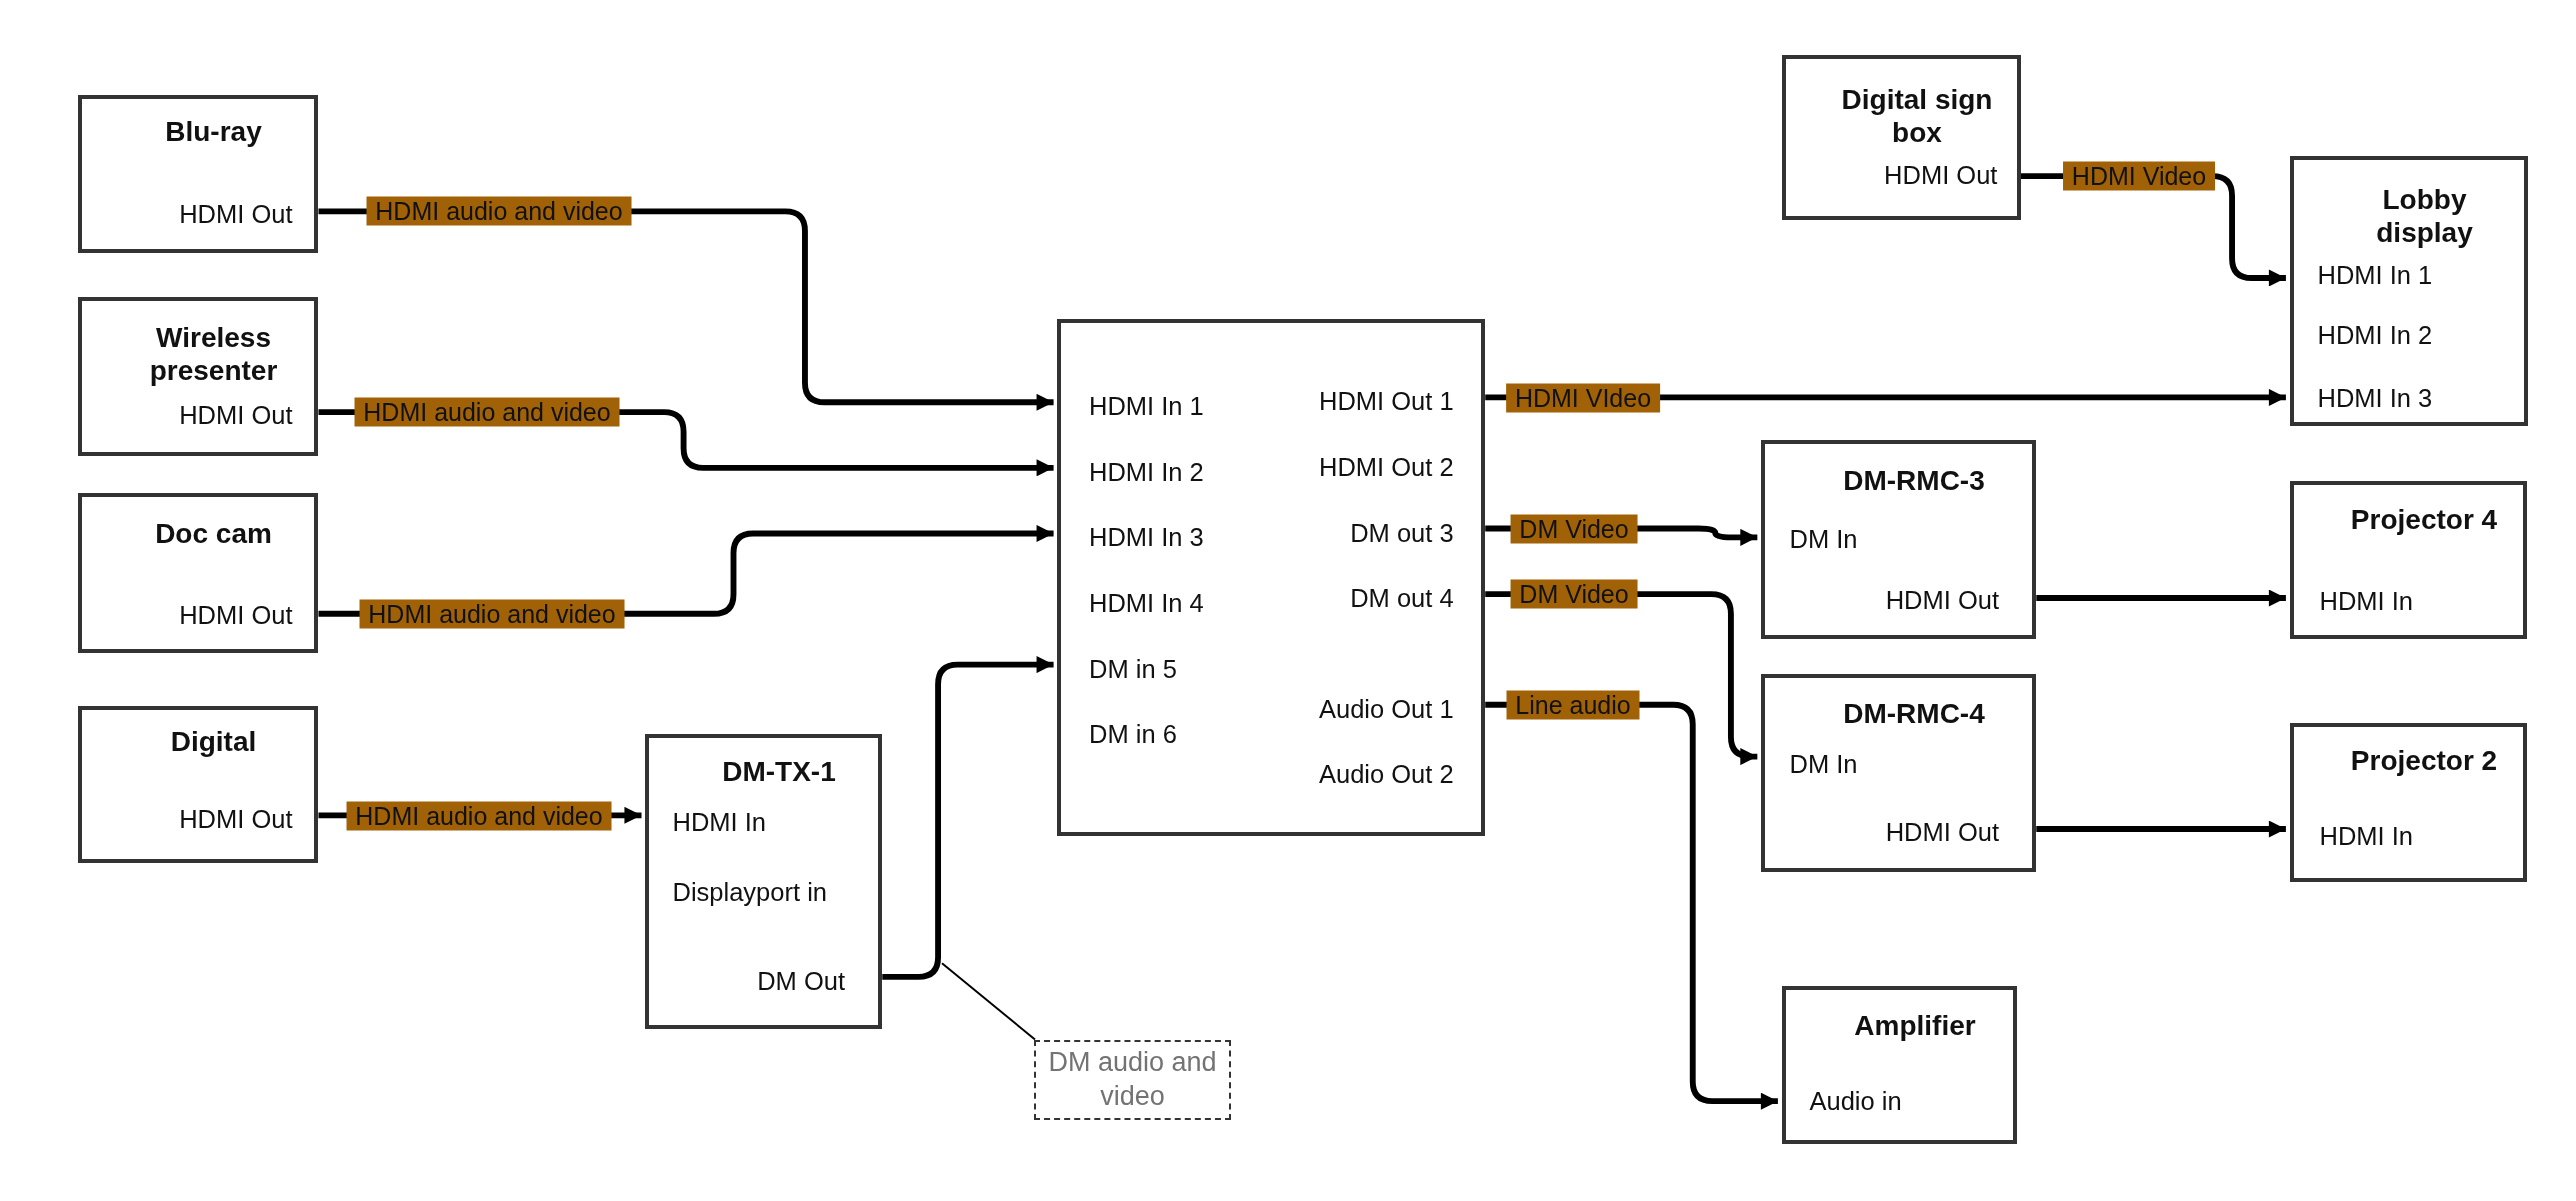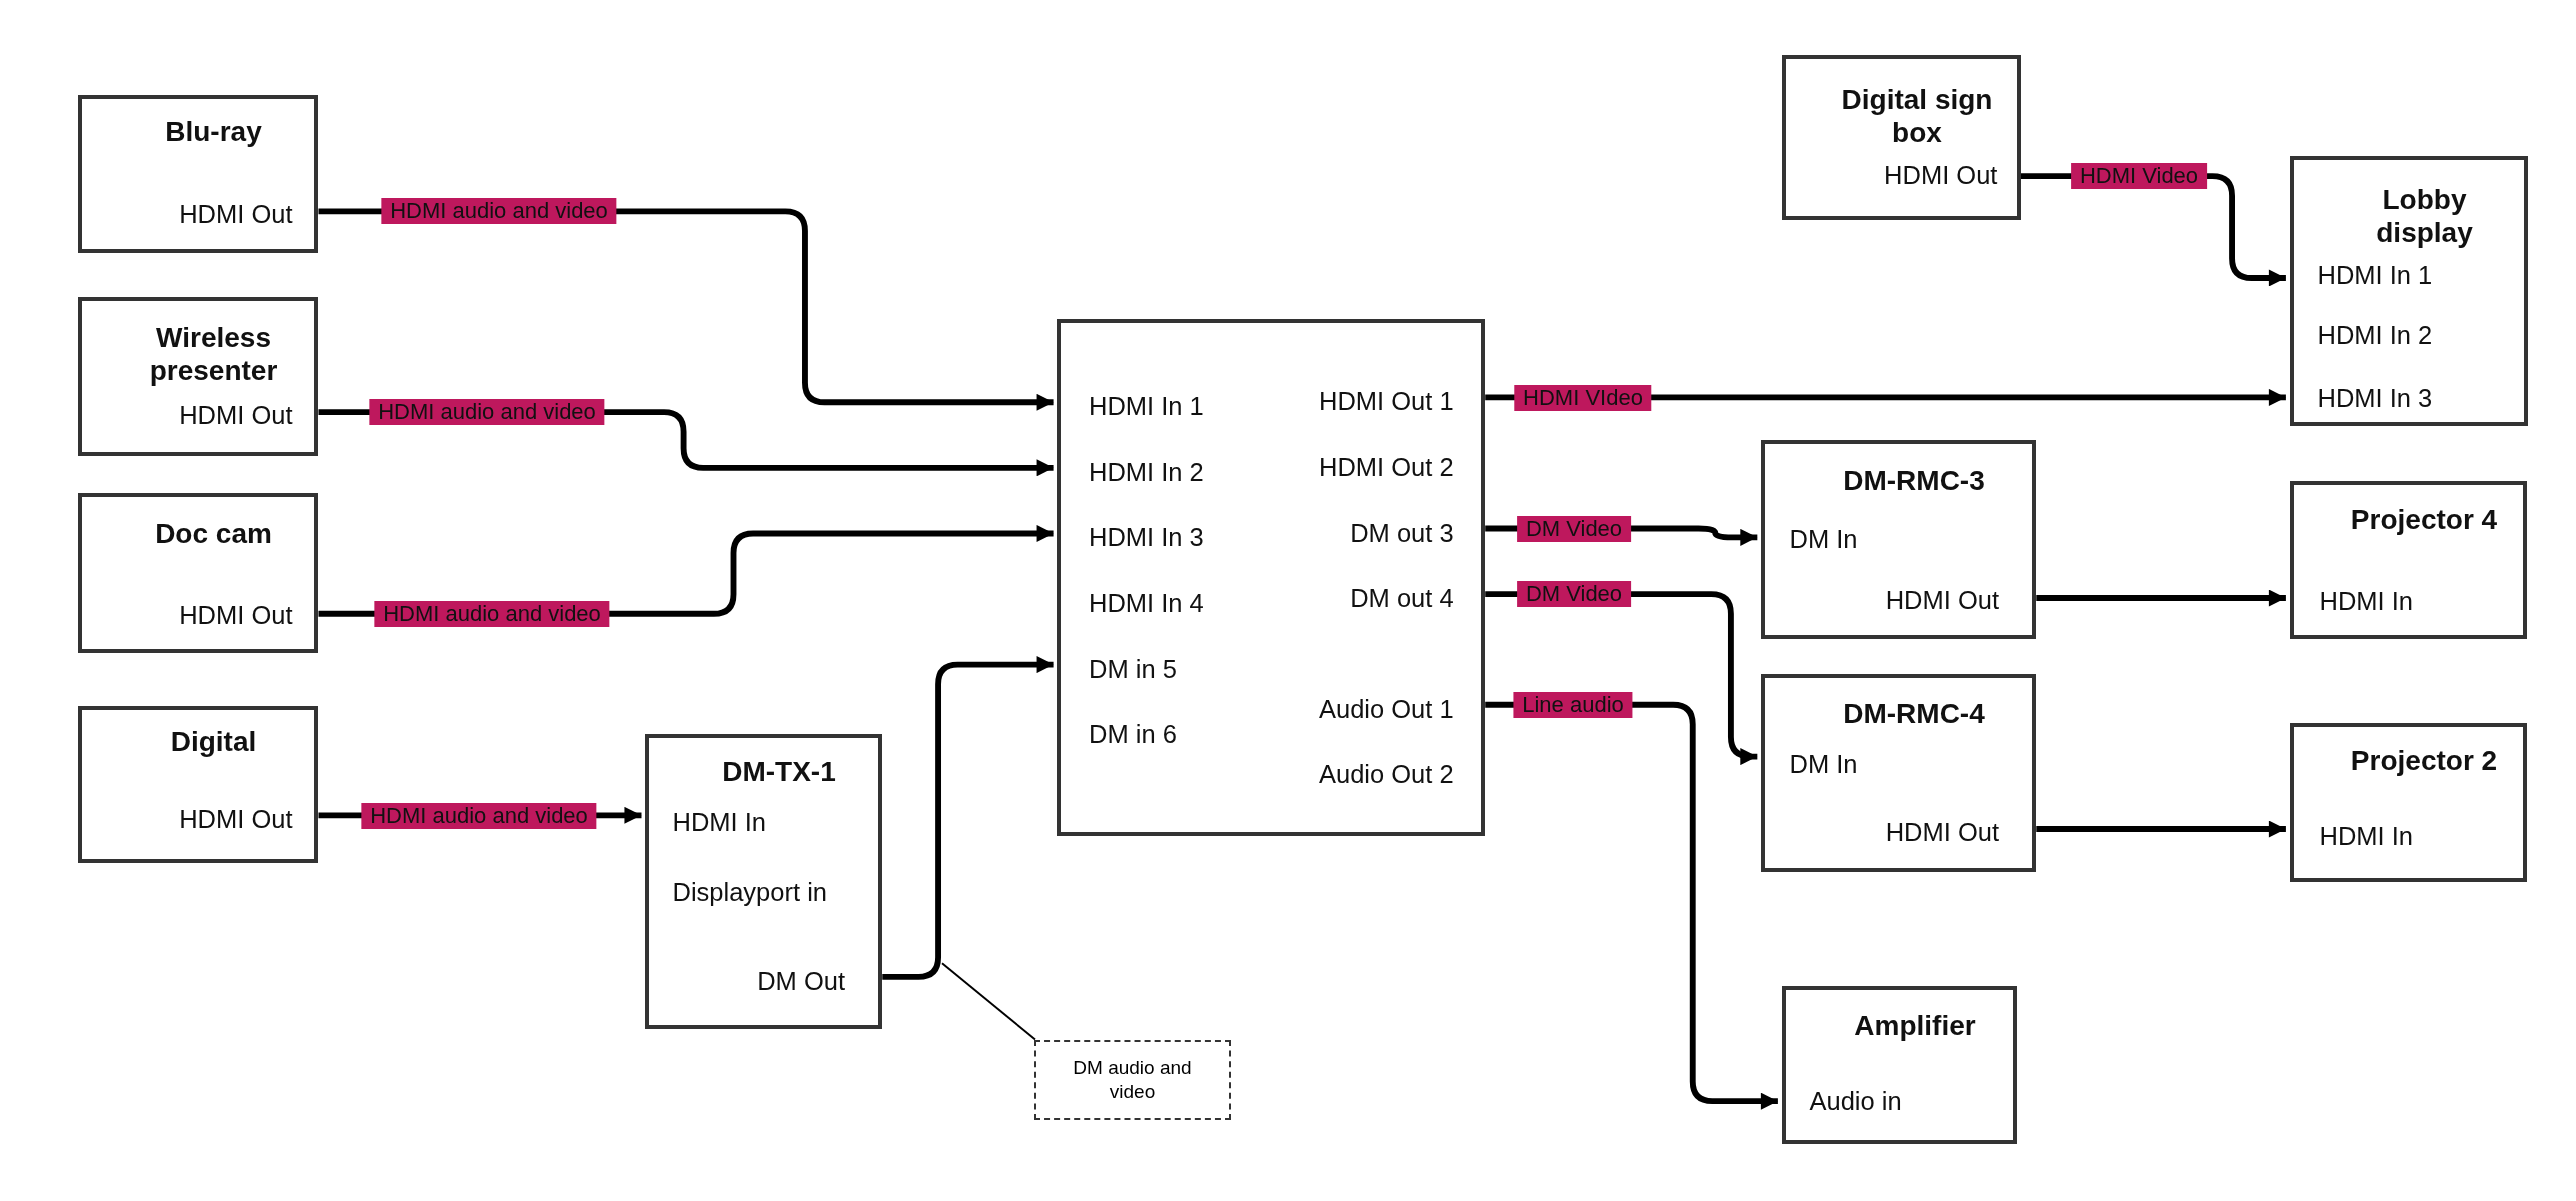--- a/index.html
+++ b/index.html
@@ -27,32 +27,32 @@
     white-space:pre-line;line-height:1.18;padding-left:31px;
   }
   .port{
     position:absolute;
     transform:translateY(-50%);
     font-size:25.5px;color:#111;white-space:nowrap;
   }
   .elabel{
     position:absolute;
     transform:translate(-50%,-50%);
-    background:#be185d;
+    background:#a16207;
     padding:0 8.8px;
-    font-size:22px;color:#111;white-space:nowrap;
+    font-size:25px;color:#111;white-space:nowrap;
   }
   .callout{
     position:absolute;
     border:2px dashed #333;
     background:#fff;
     box-sizing:border-box;
     display:flex;align-items:center;justify-content:center;
     text-align:center;
-    font-size:19px;color:#000000;
+    font-size:27px;color:#737373;
     white-space:pre-line;line-height:1.25;
   }
 </style>
 </head>
 <body>
 
 <div id="canvas">
 
   <svg id="wires" width="2576" height="1201" viewBox="0 0 2631 1227">
     <defs>

